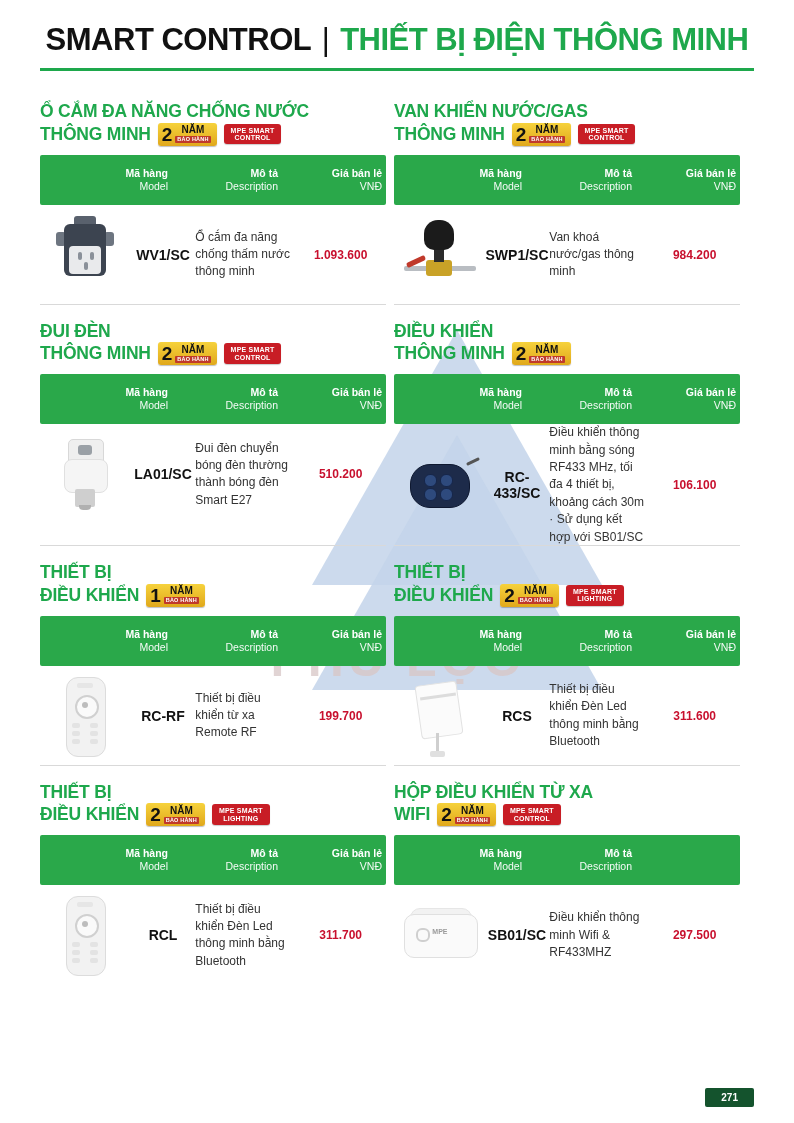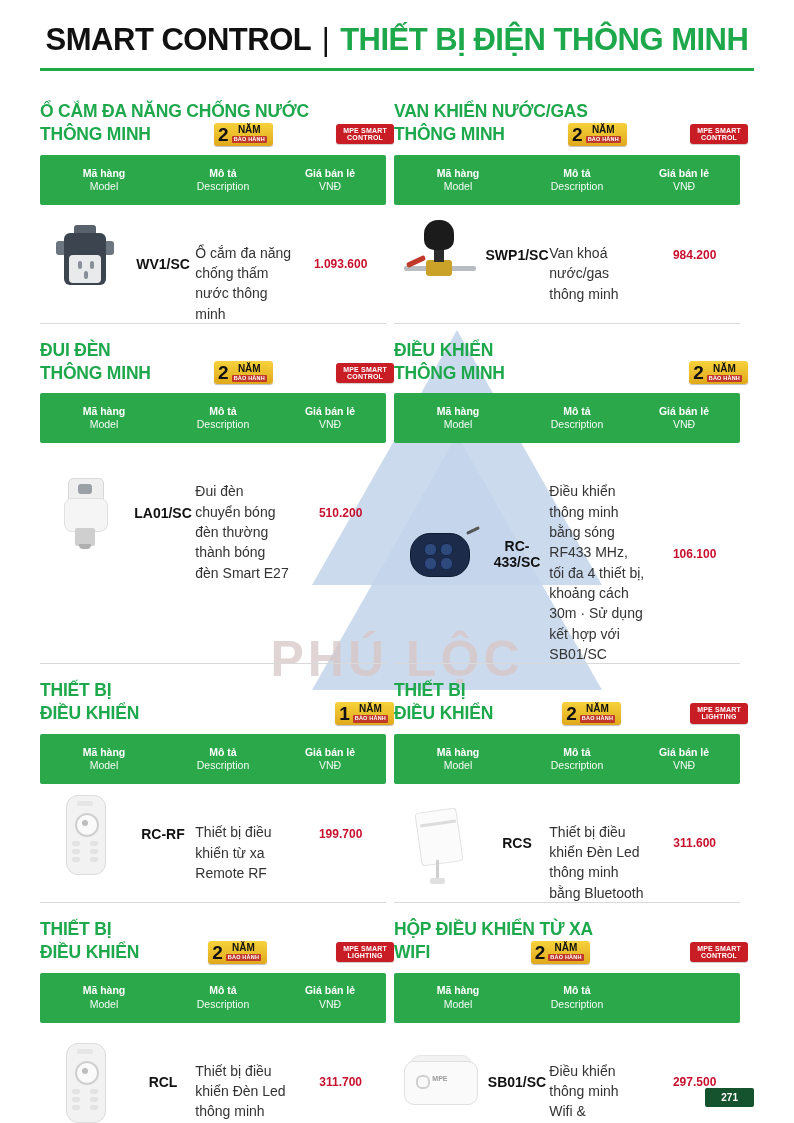--- a/index.html
+++ b/index.html
@@ -66,21 +66,21 @@
   }
   .cell.sep-bottom::after{
     content:"";position:absolute;left:0;right:8px;bottom:0;height:1px;background:#d9d9d9;
   }
   
   .title-line{
     font-size:17.5px;font-weight:bold;color:#1ea84c;line-height:1.18;
     letter-spacing:-.2px;
   }
   .title-row2{
-    display:flex;align-items:center;gap:7px;margin-top:1px;justify-content:space-between;
+    display:flex;align-items:center;gap:7px;margin-top:1px;
   }
   .title-row2 .title-line{white-space:nowrap;}
   
   .badge-warranty{
     display:inline-flex;align-items:center;gap:3px;
     background:linear-gradient(#f6d23c,#e0a81b);
     border-radius:3px;padding:2px 6px 2px 4px;
     box-shadow:0 1px 1px rgba(0,0,0,.25);
   }
   .badge-warranty .num{
@@ -98,30 +98,30 @@
     box-shadow:0 1px 1px rgba(0,0,0,.2);
   }
   .badge-mpe .m1{font-size:7px;font-weight:bold;display:block;letter-spacing:.2px;}
   .badge-mpe .m2{font-size:7px;font-weight:bold;display:block;letter-spacing:.2px;}
   
   .tbl{width:346px;margin-top:9px;}
   .thead{
     background:#2aa84a;color:#fff;display:flex;align-items:center;
     height:50px;border-radius:2px;
   }
-  .th{flex:0 0 auto;text-align:center;line-height:1.25;}
+  .th{flex:0 0 auto;text-align:right;line-height:1.25;}
   .th .th1{font-size:10.5px;font-weight:bold;}
   .th .th2{font-size:10.5px;font-weight:normal;opacity:.95;}
   .th-model{width:128px;}
   .th-desc{width:110px;}
   .th-price{width:104px;}
   .trow{display:flex;align-items:center;min-height:100px;}
   .cimg{width:104px;display:flex;align-items:center;justify-content:center;}
   .cmodel{width:74px;text-align:center;font-size:14px;font-weight:bold;color:#111;}
-  .cdesc{width:110px;font-size:14px;color:#333;line-height:1.45;padding-right:4px;margin-top:38px;}
+  .cdesc{width:110px;font-size:12px;color:#333;line-height:1.45;padding-right:4px;}
   .cprice{width:104px;text-align:center;font-size:12px;font-weight:bold;color:#c8102e;}
   
   .art{position:relative;width:86px;height:86px;}
   
   .sk-body{position:absolute;left:22px;top:12px;width:42px;height:52px;background:#3c4450;border-radius:6px;}
   .sk-face{position:absolute;left:27px;top:34px;width:32px;height:28px;background:#e9eaec;border-radius:4px;}
   .sk-pin{position:absolute;width:4px;height:8px;background:#8a9099;border-radius:2px;}
   .sk-tab{position:absolute;left:14px;top:20px;width:10px;height:14px;background:#6d7580;border-radius:3px;}
   .sk-tab.r{left:62px;}
   .sk-top{position:absolute;left:32px;top:4px;width:22px;height:12px;background:#59616d;border-radius:3px;}

